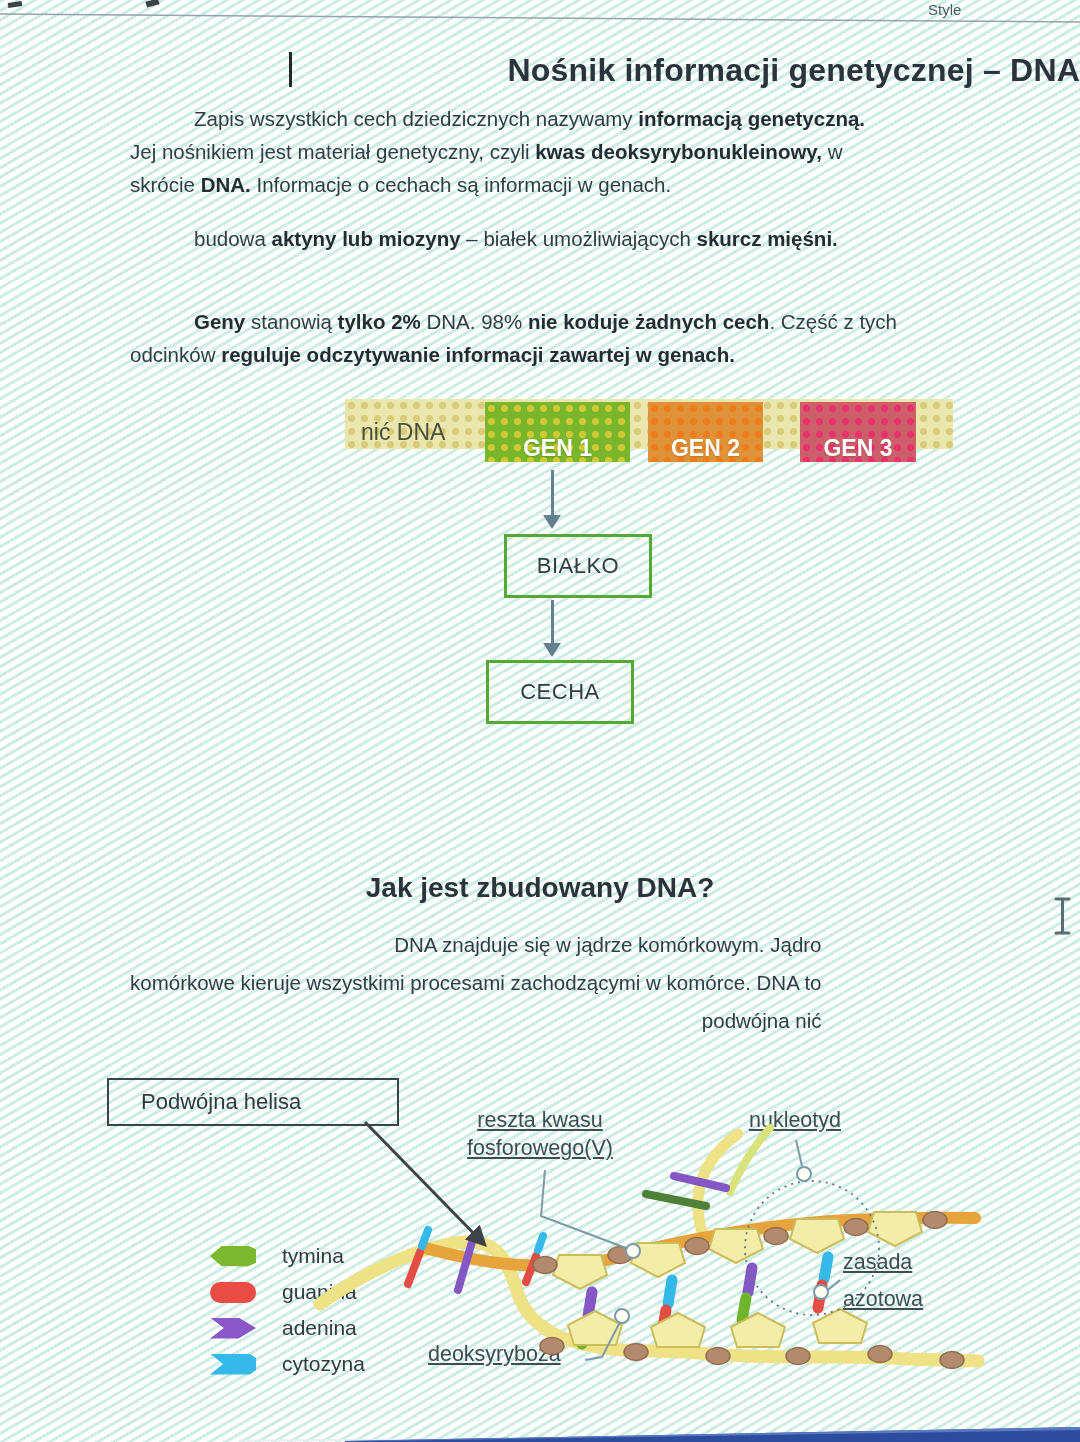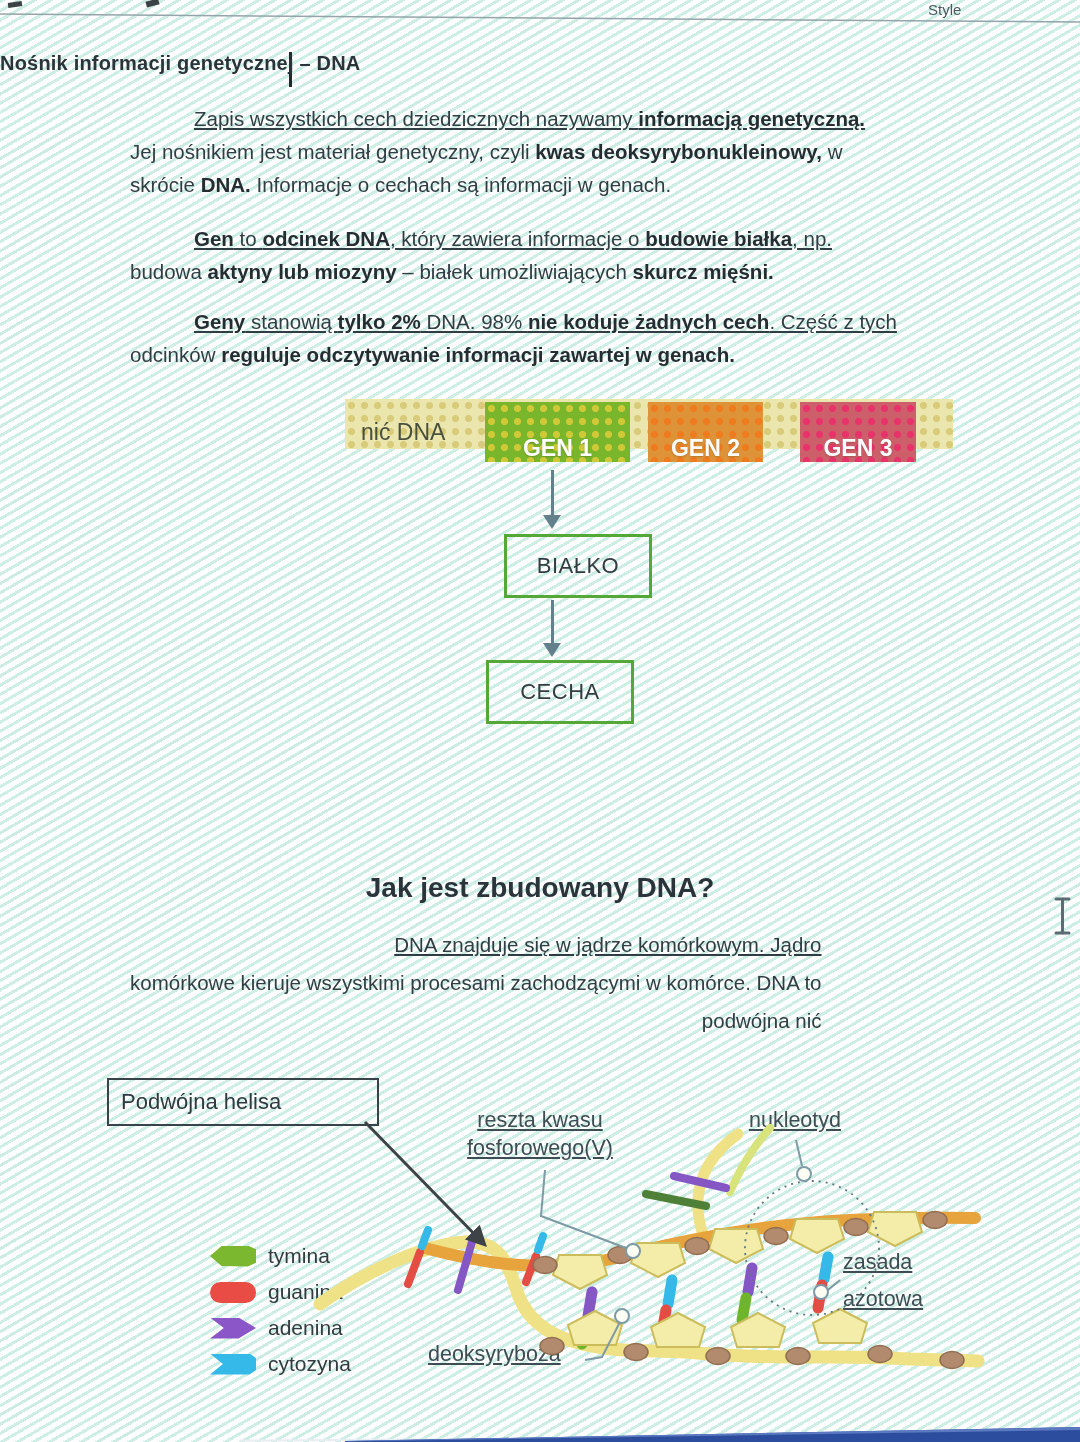--- a/index.html
+++ b/index.html
@@ -7,50 +7,50 @@
     position:relative;width:1080px;height:1442px;overflow:hidden;
     font-family:"Liberation Sans",sans-serif;
     background-color:#f3faf7;
     background-image:
       repeating-linear-gradient(150deg, rgba(124,214,190,0.32) 0 3px, rgba(255,255,255,0.9) 3px 8px),
       repeating-linear-gradient(150deg, rgba(238,178,198,0.07) 0 2px, rgba(255,255,255,0) 2px 9px);
   }
   .abs{position:absolute;}
   .topbar-label{font-size:15px;color:#4c5960;}
   .mark{background:#3c4347;}
-  .title{width:100%;text-align:left;font-size:20px;font-weight:bold;color:#2b343a;letter-spacing:0.2px;}
+  .title{width:100%;text-align:right;font-size:32px;font-weight:bold;color:#2b343a;letter-spacing:0.2px;}
   .h2{width:100%;text-align:center;font-size:28px;font-weight:bold;color:#2b343a;}
   .caret{width:3px;height:35px;background:#22282c;}
   .para{font-size:20.5px;line-height:33px;color:#313d44;white-space:nowrap;}
   .para .b{font-weight:bold;color:#252d33;}
-  .para > div:first-child{text-indent:var(--ind,0px);text-decoration:underline;}
+  .para > div:first-child{text-indent:var(--ind,0px);}
   .para-wide{line-height:38px;text-align:right;}
   .band{
     background-color:#ebe5ae;
     background-image:radial-gradient(circle, rgba(211,197,110,0.8) 3.2px, transparent 3.9px);
     background-size:13px 13px;
   }
   .strand-label{height:66px;display:flex;align-items:center;padding-left:16px;
     font-size:23px;color:#49503c;}
   .gene{
     position:absolute;top:3px;height:60px;display:flex;align-items:flex-end;justify-content:center;
     color:#ffffff;font-weight:bold;font-size:23px;text-shadow:0 1px 2px rgba(60,40,0,0.25);
     background-color:var(--base,#888);
     background-image:radial-gradient(circle, var(--dot,#aaa) 3.2px, transparent 3.9px);
     background-size:13px 13px;
   }
   .arrow-line{width:3px;background:#64808d;}
   .arrow-head{width:0;height:0;border-left:9px solid transparent;border-right:9px solid transparent;border-top:14px solid #64808d;}
   .flowbox{border:3px solid #55a738;display:flex;align-items:center;justify-content:center;
     font-size:22px;color:#333c42;letter-spacing:0.5px;}
-  .phelisa{border:2px solid #39434a;display:flex;align-items:center;padding-left:12px;
+  .phelisa{border:2px solid #39434a;display:flex;align-items:center;padding-left:32px;
     font-size:22px;color:#2f3940;}
   .helix-label{font-size:21.5px;color:#3e4c54;line-height:28px;text-decoration:underline;}
   .helix-label.two{line-height:37px;}
-  .legend-row{display:flex;align-items:center;gap:12px;}
+  .legend-row{display:flex;align-items:center;gap:26px;}
   .legend-swatch{width:46px;height:21px;background:#999;}
   .legend-label{font-size:21px;color:#333b41;}
   .shape-tymina{clip-path:polygon(0 50%,25% 2%,82% 0,100% 18%,100% 82%,82% 100%,25% 98%);}
   .shape-guanina{border-radius:11px;}
   .shape-adenina{clip-path:polygon(0 0,62% 0,100% 50%,62% 100%,0 100%,30% 50%);}
   .shape-cytozyna{clip-path:polygon(0 0,86% 0,100% 22%,100% 78%,86% 100%,0 100%,28% 50%);}
 </style>
 </head>
 <body>
 
@@ -65,21 +65,20 @@
 
   <div class="abs caret" style="left:289px;top:52px"></div>
   <div class="abs title" style="left:0;top:52px">Nośnik informacji genetycznej – DNA</div>
 
   <div class="abs para" style="left:130px;top:102px;--ind:64px">
       <div><span>Zapis wszystkich cech dziedzicznych nazywamy </span><span class="b">informacją genetyczną.</span></div>
       <div><span>Jej nośnikiem jest materiał genetyczny, czyli </span><span class="b">kwas deoksyrybonukleinowy,</span><span> w</span></div>
       <div><span>skrócie </span><span class="b">DNA.</span><span> Informacje o cechach są informacji w genach.</span></div>
     </div>
   <div class="abs para" style="left:130px;top:222px;--ind:64px">
-      <div><span class="b">Gen</span><span> to </span><span class="b">odcinek DNA</span><span>, który zawiera informacje o </span><span class="b">budowie białka</span><span>, np.</span></div>
       <div><span>budowa </span><span class="b">aktyny lub miozyny</span><span> – białek umożliwiających </span><span class="b">skurcz mięśni.</span></div>
     </div>
   <div class="abs para" style="left:130px;top:305px;--ind:64px">
       <div><span class="b">Geny</span><span> stanowią </span><span class="b">tylko 2%</span><span> DNA. 98% </span><span class="b">nie koduje żadnych cech</span><span>. Część z tych</span></div>
       <div><span>odcinków </span><span class="b">reguluje odczytywanie informacji zawartej w genach.</span></div>
     </div>
 
   <div class="abs band" style="left:345px;top:399px;width:608px;height:50px">
     <div class="strand-label">nić DNA</div>
     <div class="gene" style="left: 140px; width: 145px; --base: #7ab62c; --dot: #cfc937;">

